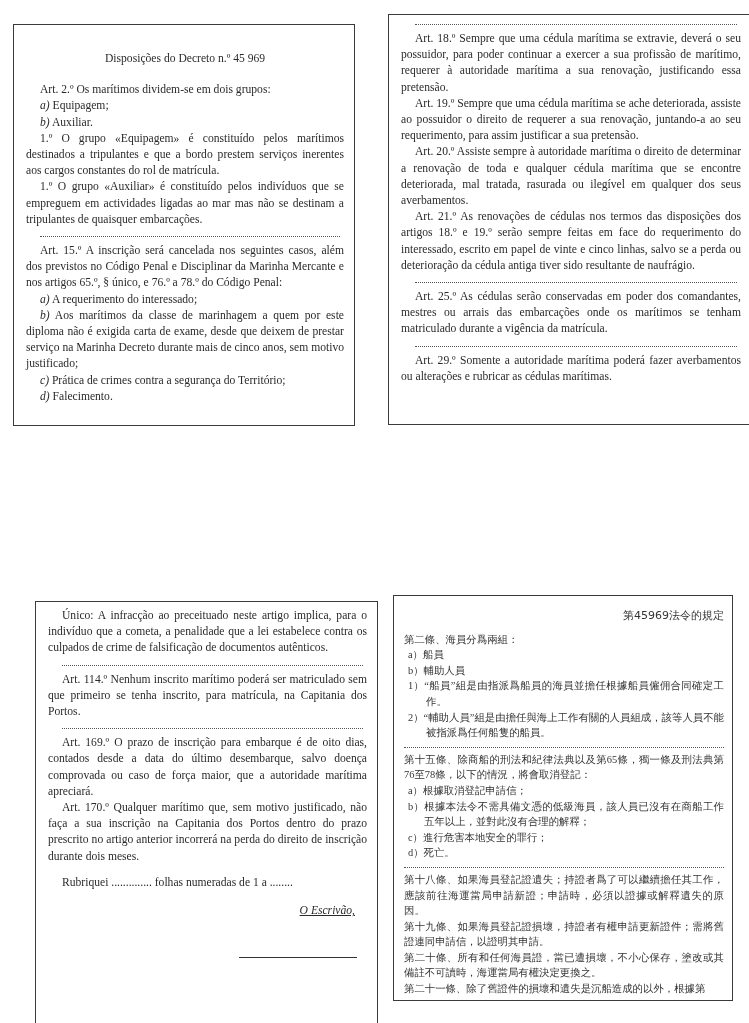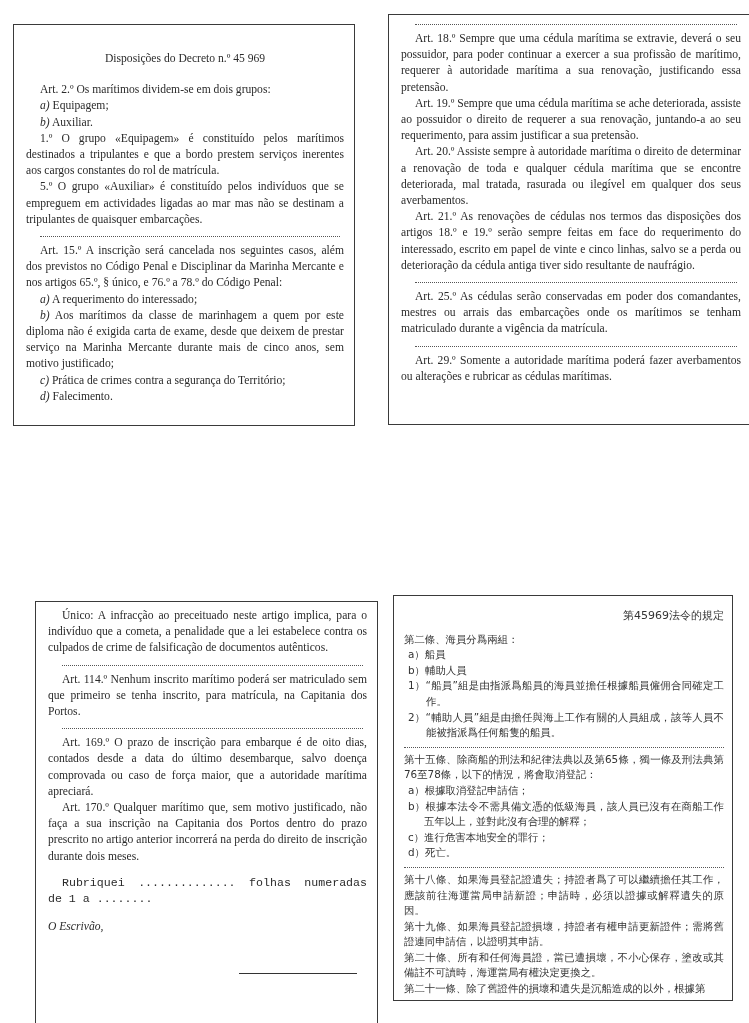--- a/index.html
+++ b/index.html
@@ -20,47 +20,47 @@
   #p3 { left: 35px; top: 601px; width: 343px; height: 524px; padding: 6px 10px 0 12px; }
   #p4 { left: 393px; top: 595px; width: 340px; height: 406px; padding: 12px 8px 0 10px; }
 
   .title { text-align: center; margin: 0 0 15px 0; }
   p { margin: 0; text-indent: 14px; }
   p.item { text-indent: 0; padding-left: 14px; }
   .it { font-style: italic; }
   .dots {
     border-top: 1.5px dotted #555; margin: 8px 4px 6px 14px; height: 0;
   }
-  .sig-line { margin: 10px 0 0 0; font-family: Liberation Mono, monospace; }
-  .sig-right { text-align: left; font-style: italic; margin: 12px 12px 0 0; }
+  .sig-line { margin: 10px 0 0 0; }
+  .sig-right { text-align: right; font-style: italic; margin: 12px 12px 0 0; text-decoration: underline; }
   .sig-rule { margin: 38px 10px 0 auto; width: 118px; border-top: 1.5px solid #333; }
 
   
   #p4 { font-family: "DejaVu Sans", sans-serif; font-size: 10.4px; line-height: 15.6px; color:#333; }
   #p4 .title { font-size: 11px; margin-bottom: 8px; text-align: right; }
-  #p4 p { text-indent: 0; }
+  #p4 p { text-indent: 0; font-family: Liberation Serif, serif; }
   #p4 p.item { padding-left: 4px; }
   #p4 p.num { padding-left: 22px; text-indent: -18px; }
   #p4 p.subb { padding-left: 20px; text-indent: -16px; }
   #p4 .dots { margin: 6px 0 4px 0; }
 </style>
 </head>
 <body>
 
 <section id="p1" class="panel">
   <div class="title">Disposições do Decreto n.º 45 969</div>
   <p>Art. 2.º Os marítimos dividem-se em dois grupos:</p>
   <p class="item"><span class="it">a)</span> <span>Equipagem;</span></p>
   <p class="item"><span class="it">b)</span> <span>Auxiliar.</span></p>
   <p>1.º O grupo «Equipagem» é constituído pelos marítimos destinados a tripulantes e que a bordo prestem serviços inerentes aos cargos constantes do rol de matrícula.</p>
-  <p>5.º O grupo «Auxiliar» é constituído pelos indivíduos que se empreguem em actividades ligadas ao mar mas não se destinam a tripulantes de quaisquer embarcações.</p>
+  <p>1.º O grupo «Auxiliar» é constituído pelos indivíduos que se empreguem em actividades ligadas ao mar mas não se destinam a tripulantes de quaisquer embarcações.</p>
   <div class="dots"></div>
   <p>Art. 15.º A inscrição será cancelada nos seguintes casos, além dos previstos no Código Penal e Disciplinar da Marinha Mercante e nos artigos 65.º, § único, e 76.º a 78.º do Código Penal:</p>
   <p class="item"><span class="it">a)</span> <span>A requerimento do interessado;</span></p>
-  <p style="text-indent:14px"><span class="it">b)</span> <span>Aos marítimos da classe de marinhagem a quem por este diploma não é exigida carta de exame, desde que deixem de prestar serviço na Marinha Mercante durante mais de cinco anos, sem motivo justificado;</span></p>
+  <p style="text-indent:14px"><span class="it">b)</span> <span>Aos marítimos da classe de marinhagem a quem por este diploma não é exigida carta de exame, desde que deixem de prestar serviço na Marinha Decreto durante mais de cinco anos, sem motivo justificado;</span></p>
   <p class="item"><span class="it">c)</span> <span>Prática de crimes contra a segurança do Território;</span></p>
   <p class="item"><span class="it">d)</span> <span>Falecimento.</span></p>
 </section>
 
 <section id="p2" class="panel">
   <div class="dots" style="margin-top:6px"></div>
   <p>Art. 18.º Sempre que uma cédula marítima se extravie, deverá o seu possuidor, para poder continuar a exercer a sua profissão de marítimo, requerer à autoridade marítima a sua renovação, justificando essa pretensão.</p>
   <p>Art. 19.º Sempre que uma cédula marítima se ache deteriorada, assiste ao possuidor o direito de requerer a sua renovação, juntando-a ao seu requerimento, para assim justificar a sua pretensão.</p>
   <p>Art. 20.º Assiste sempre à autoridade marítima o direito de determinar a renovação de toda e qualquer cédula marítima que se encontre deteriorada, mal tratada, rasurada ou ilegível em qualquer dos seus averbamentos.</p>
   <p>Art. 21.º As renovações de cédulas nos termos das disposições dos artigos 18.º e 19.º serão sempre feitas em face do requerimento do interessado, escrito em papel de vinte e cinco linhas, salvo se a perda ou deterioração da cédula antiga tiver sido resultante de naufrágio.</p>

